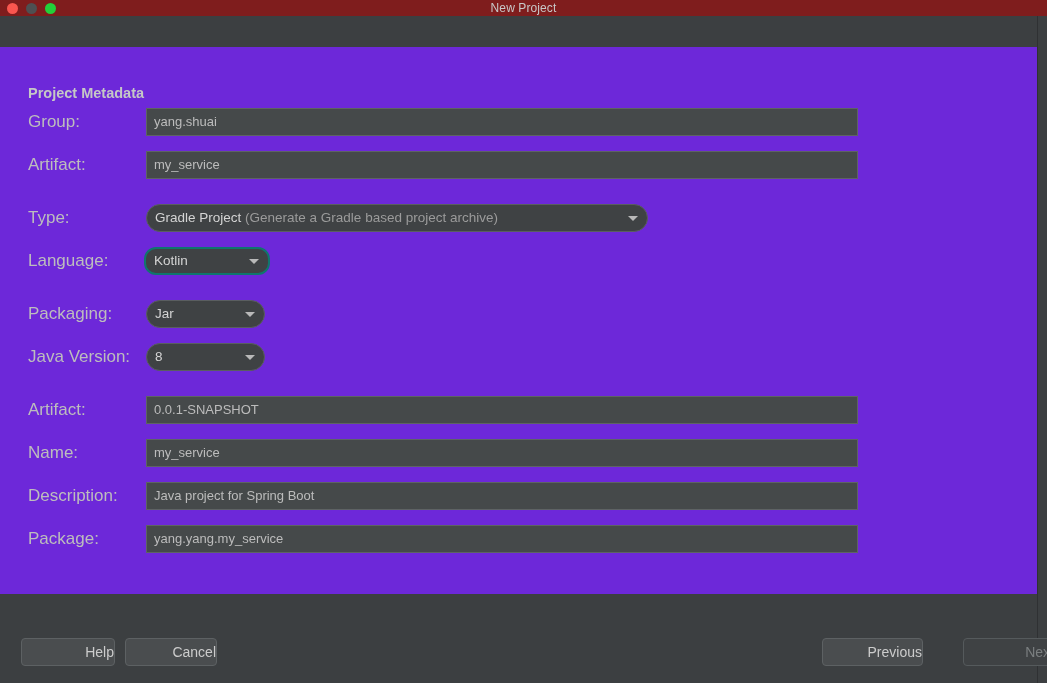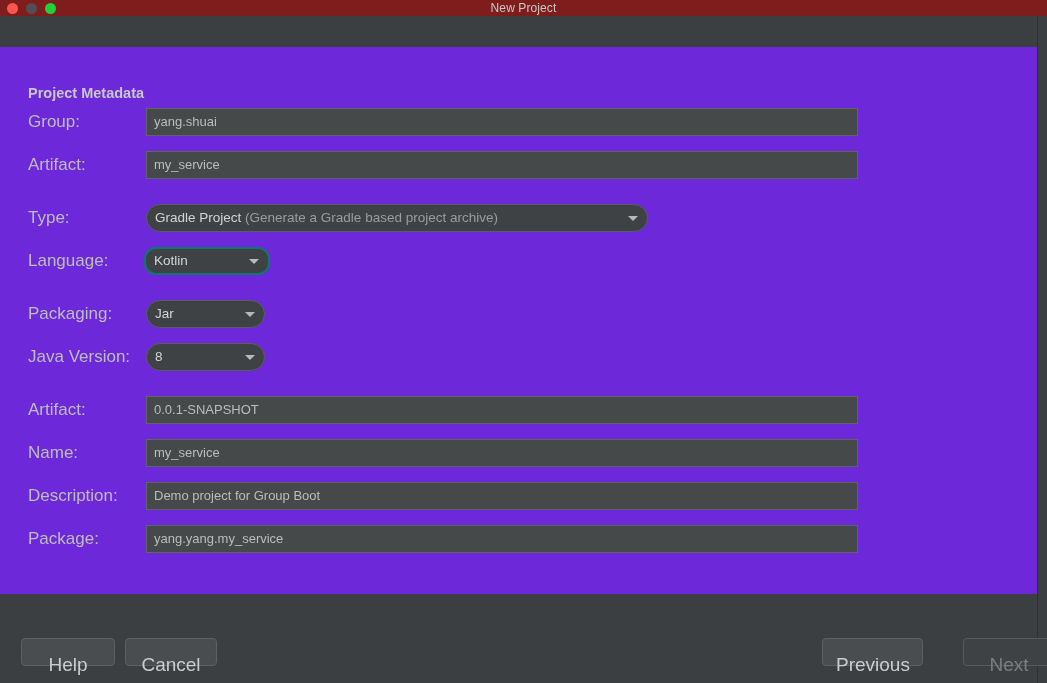--- a/index.html
+++ b/index.html
@@ -149,26 +149,26 @@
   .combo-small    { left: 146px; width: 119px; }
 
   
   .btn {
     position: absolute;
     height: 28px;
     background: #4a4d4f;
     border: 1px solid #5d6163;
     border-radius: 4px;
     box-sizing: border-box;
-    font-size: 19px;
+    font-size: 14px;
     color: #cccccc;
-    text-align: center;
+    text-align: right;
     line-height: 26px;
     font-family: "Liberation Sans", sans-serif;
-    padding: 13px;
+    padding: 0;
     cursor: default;
   }
   .btn.disabled {
     background: #3f4244;
     border-color: #555a5c;
     color: #7b7f80;
   }
   .btn-help     { left: 21px;  top: 638px; width: 94px; }
   .btn-cancel   { left: 125px; top: 638px; width: 92px; }
   .btn-previous { left: 822px; top: 638px; width: 101px; }
@@ -240,21 +240,21 @@
       <div class="textfield">0.0.1-SNAPSHOT</div>
     </div>
 
     <div class="row" style="top:392px;">
       <div class="label">Name:</div>
       <div class="textfield">my_service</div>
     </div>
 
     <div class="row" style="top:435px;">
       <div class="label">Description:</div>
-      <div class="textfield">Demo project for Group Boot</div>
+      <div class="textfield">Java project for Spring Boot</div>
     </div>
 
     <div class="row" style="top:478px;">
       <div class="label">Package:</div>
       <div class="textfield">yang.yang.my_service</div>
     </div>
 
   </div>
 
   <div class="scroll-gutter"></div>

